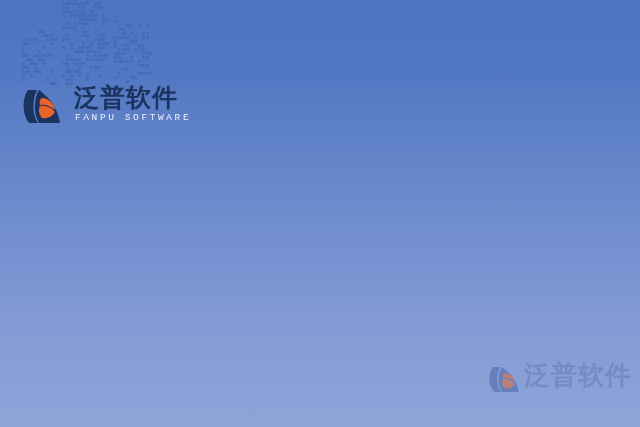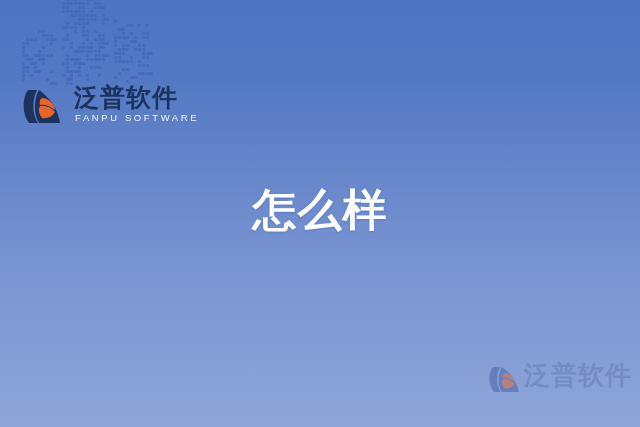--- a/index.html
+++ b/index.html
@@ -42,21 +42,21 @@
     letter-spacing:1px;
     line-height:28px;
     white-space:nowrap;
   }
   #brand .en{
     position:absolute; left:53px; top:28px;
     font-size:9.5px;
     color:#eef2fa;
     letter-spacing:2.6px;
     white-space:nowrap;
-    font-family:Liberation Sans, sans-serif;
+    font-family:Liberation Mono, monospace;
     text-align:right;
   }
 
   
   #headline{
     position:absolute; left:0; top:182px;
     width:640px;
     text-align:center;
     color:#ffffff;
     font-size:44px;
@@ -315,21 +315,20 @@
         <path d="M17 4 C12 12, 11 28, 17 37 L38 37 C38 37, 36 22, 26 12 C22 8, 19 5, 17 4 Z" fill="#1c3360"></path>
         <path d="M20 12 C26 12, 32 17, 33 24 C27 19, 22 18, 18 19 C17 16, 18 13, 20 12 Z" fill="#e8652a"></path>
         <path d="M18 20 C23 19, 29 21, 33 26 C30 31, 25 33, 20 32 C17 28, 16 24, 18 20 Z" fill="#e8652a"></path>
       </svg>
     </span>
     <span class="cn">泛普软件</span>
     <span class="en">FANPU SOFTWARE</span>
   </div>
 
   <div id="headline">
-    <span class="ln">怎么样</span>
   </div>
 
   <div id="watermark">
     <span class="wmark">
       <svg viewBox="0 0 34 30" width="34" height="30" aria-hidden="true">
         <path d="M5 3 C0 9, 0 21, 6 28 L13 28 C8 22, 8 10, 12 3 Z" fill="#5a74b4"></path>
         <path d="M14 3 C10 9, 9 21, 14 28 L31 28 C31 28, 29 17, 21 9 C18 6, 15 4, 14 3 Z" fill="#5a74b4"></path>
         <path d="M16 9 C21 9, 26 13, 27 18 C22 14, 18 13, 15 14 C14 12, 15 10, 16 9 Z" fill="#c8755f"></path>
         <path d="M15 15 C19 14, 24 16, 27 20 C24 24, 20 25, 16 24 C14 21, 13 18, 15 15 Z" fill="#c8755f"></path>
       </svg>

